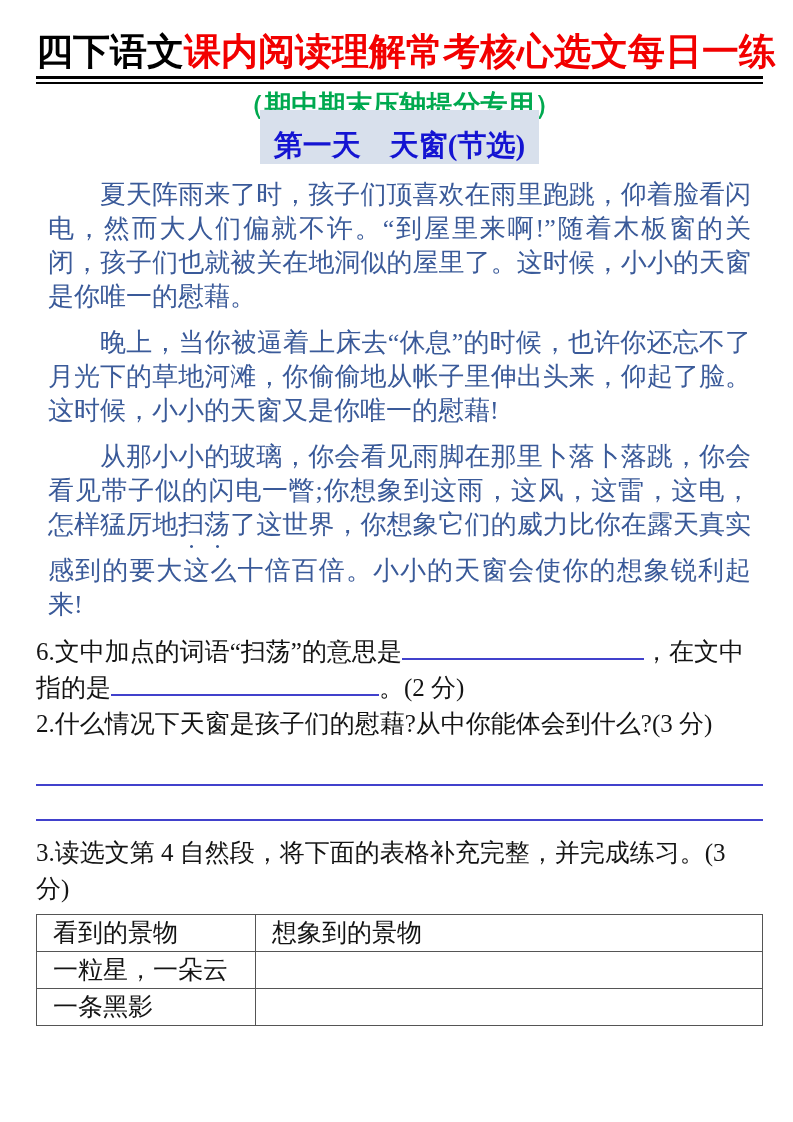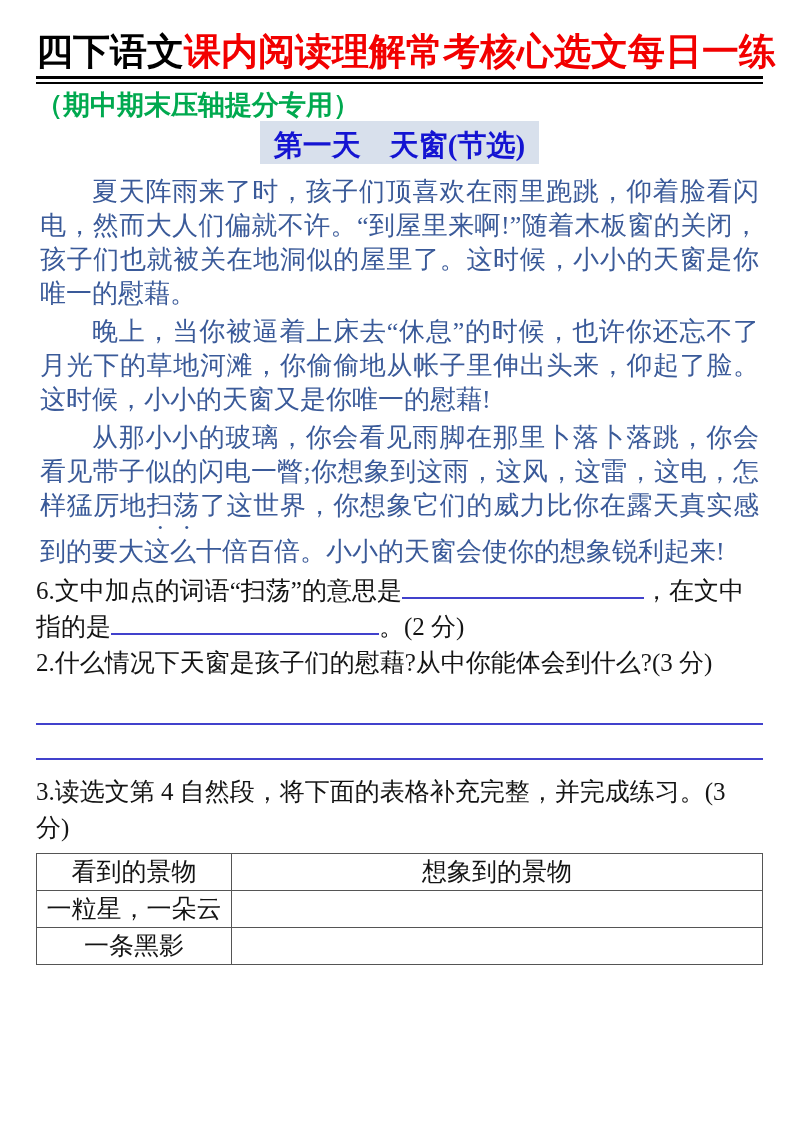--- a/index.html
+++ b/index.html
@@ -35,45 +35,45 @@
   }
   .title .red{color:var(--title-red);}
   .double-rule{
     margin-top:2px;
     height:3px;
     border-top:3px solid #000;
     border-bottom:2px solid #000;
   }
   .subtitle{
     margin-top:3px;
-    text-align:left;
+    text-align:center;
     font-size:27px;
     font-weight:bold;
     color:var(--subtitle-green);
   }
   .lesson-heading{
     margin-top:3px;
     text-align:center;
     font-size:29px;
     font-weight:bold;
     color:var(--heading-blue);
   }
   .lesson-heading .hl{
     background:var(--heading-bg);
-    padding:8px 14px 3px 14px;
+    padding:19px 14px 3px 14px;
   }
   
   .passage{
     margin-top:9px;
     color:var(--body-blue);
     font-size:26px;
     line-height:34px;
     text-align:justify;
   }
-  .passage p{margin:4px;text-indent:2em;}
+  .passage p{margin:12px;text-indent:2em;}
   .emph{
     -webkit-text-emphasis:filled dot;
     text-emphasis:filled dot;
     -webkit-text-emphasis-position:under right;
     text-emphasis-position:under right;
   }
   
   .questions{
     color:var(--text-black);
     font-size:25px;
@@ -100,22 +100,22 @@
     width:100%;
     margin-top:7px;
     border-collapse:collapse;
     table-layout:fixed;
     font-size:25px;
     color:var(--text-black);
   }
   .fill-table td{
     border:1px solid var(--table-border);
     height:36px;
-    text-align:center;
-    padding:0 4px;
+    text-align:left;
+    padding:0 16px;
   }
   .fill-table td.col-seen{width:186px;}
 </style>
 </head>
 <body>
 
 <div class="page">
 
   <h1 class="title"><span>四下语文</span><span class="red">课内阅读理解常考核心选文每日一练</span></h1>
   <div class="double-rule"></div>

